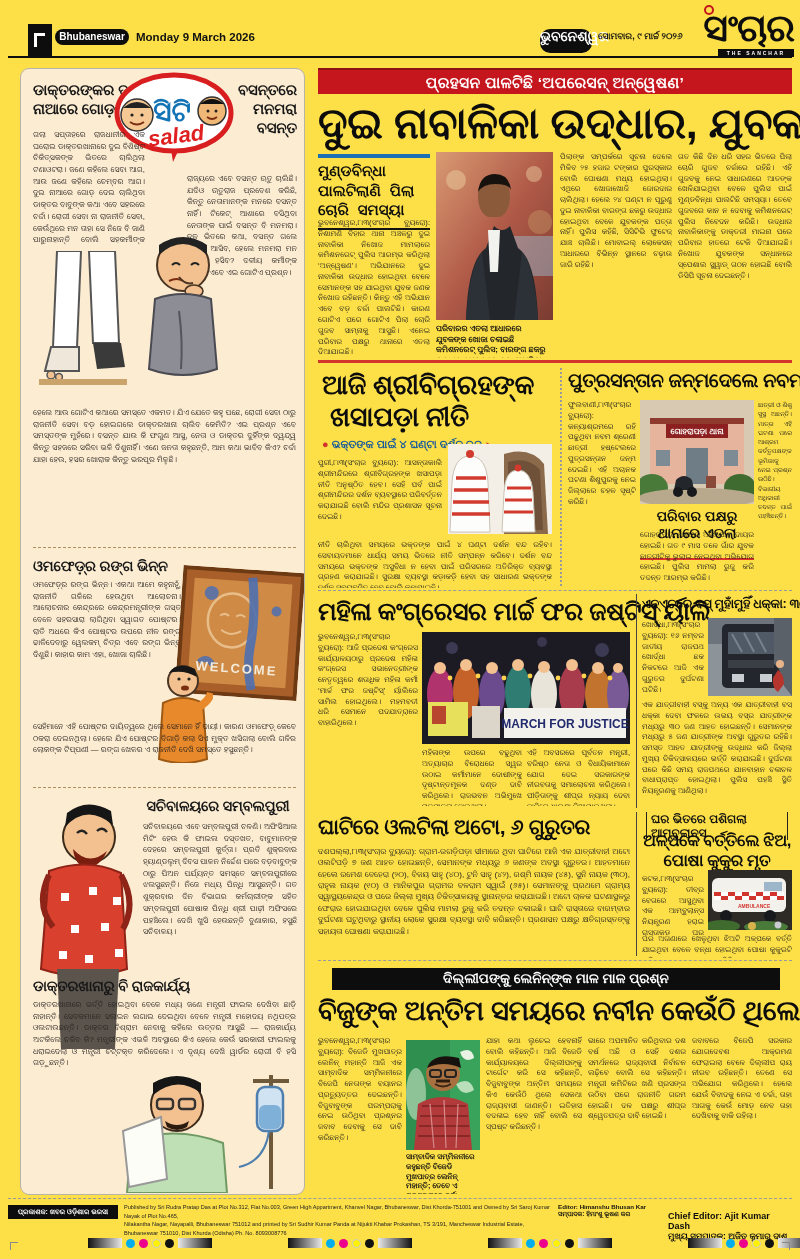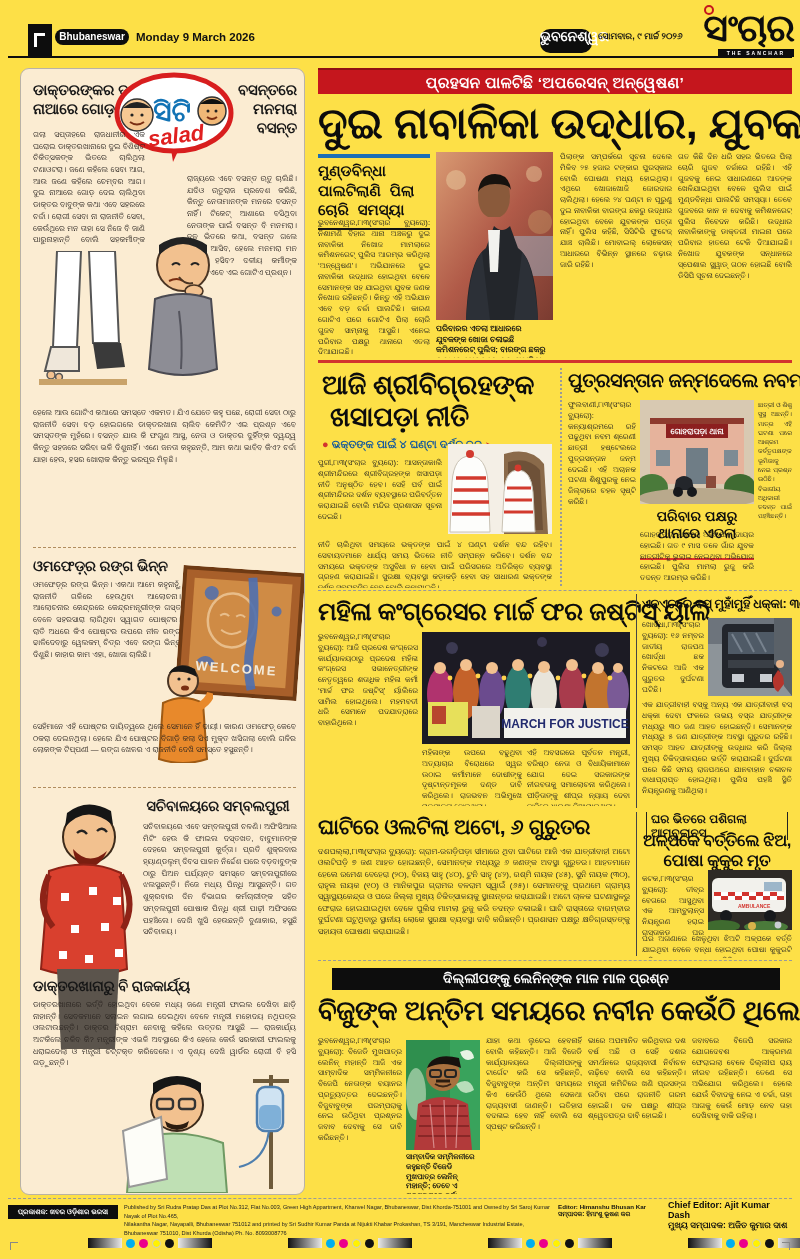--- a/index.html
+++ b/index.html
@@ -433,21 +433,21 @@
   <div class="abs" style="left:8px;top:1205px;width:110px;height:14px;background:#0d0d0d;color:#fff;font-size:7px;font-weight:700;text-align:center;line-height:14px;">ପ୍ରକାଶକ: ଖବର ଓଡ଼ିଶାର ଭରସା</div>
   <div class="abs" style="left:124px;top:1203px;width:428px;font-size:5.6px;line-height:1.55;color:#222;">
     <div>Published by Sri Rudra Pratap Das at Plot No.312, Flat No.003, Green High Appartment, Khanvel Nagar, Bhubaneswar, Dist Khorda-751001 and Owned by Sri Saroj Kumar Nayak of Plot No.465,</div>
     <div>Nilakantha Nagar, Nayapalli, Bhubaneswar 751012 and printed by Sri Sudhir Kumar Panda at Nijukti Khabar Prokashan, TS 3/191, Mancheswar Industrial Estate, Bhubaneswar 751010, Dist Khurda (Odisha) Ph. No. 8093008776</div>
   </div>
   <div class="abs" style="left:558px;top:1203px;width:106px;">
     <div style="font-size:6.2px;font-weight:700;color:#111;">Editor: Himanshu Bhusan Kar</div>
     <div style="font-size:6.4px;font-weight:700;color:#111;">ସମ୍ପାଦକ: ହିମାଂଶୁ ଭୂଷଣ କର</div>
   </div>
   <div class="abs" style="left:668px;top:1200px;width:126px;">
-    <div style="font-size:9px;font-weight:800;color:#0d0d0d;">Chief Editor: Ajit Kumar Dash</div>
+    <div style="font-size:9px;font-weight:800;color:#0d0d0d;margin-top:11px;">Chief Editor: Ajit Kumar Dash</div>
     <div style="font-size:8.6px;font-weight:800;color:#0d0d0d;">ମୁଖ୍ୟ ସମ୍ପାଦକ: ଅଜିତ କୁମାର ଦାଶ</div>
   </div>
 
   <div class="abs regmark" style="left:88px;top:1238px;">
     <span class="bar-l"></span>
       <span class="dot" style="background:#00aeef;"></span>
       <span class="dot" style="background:#ec008c;"></span>
       <span class="dot" style="background:#fff200;border:0.5px solid #ccc;"></span>
       <span class="dot" style="background:#111;"></span>
       <span class="bar-r"></span>

